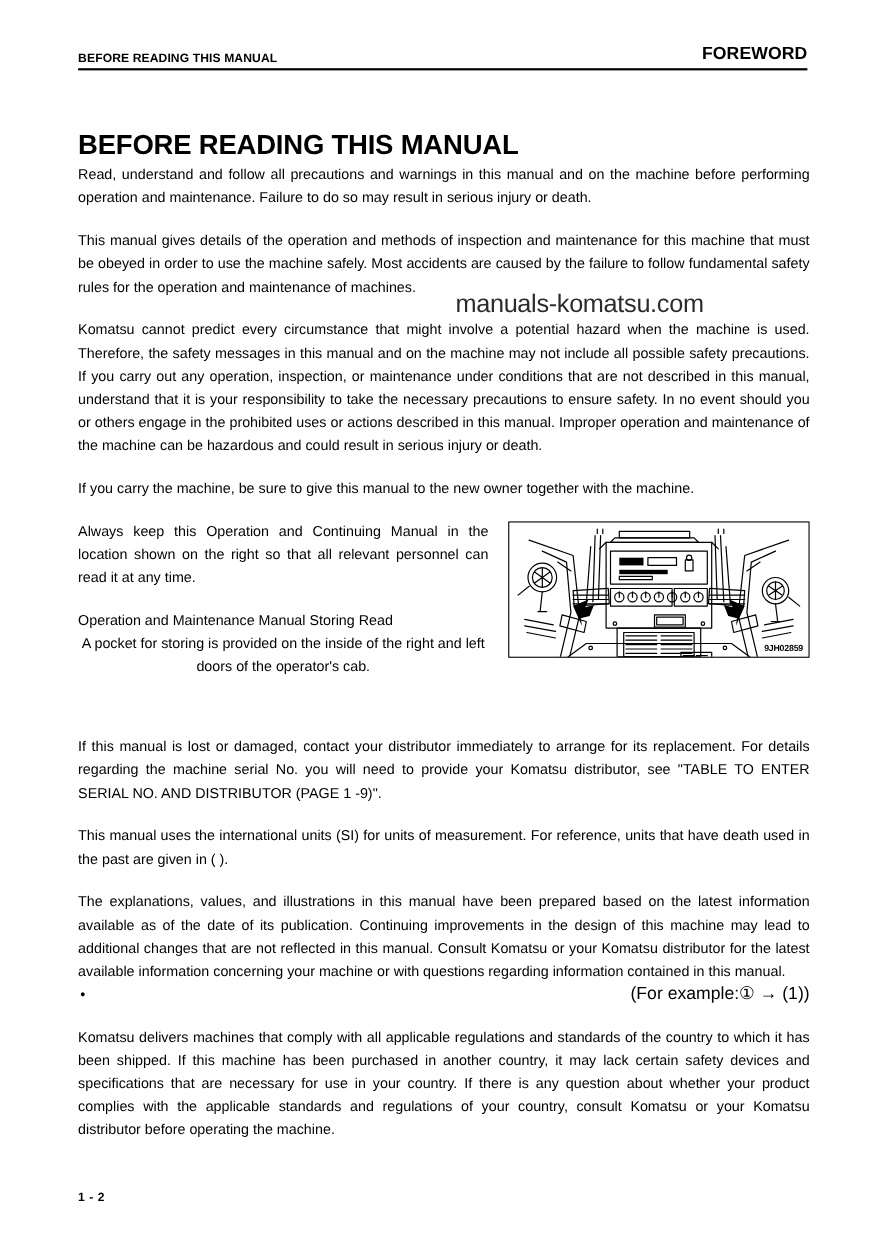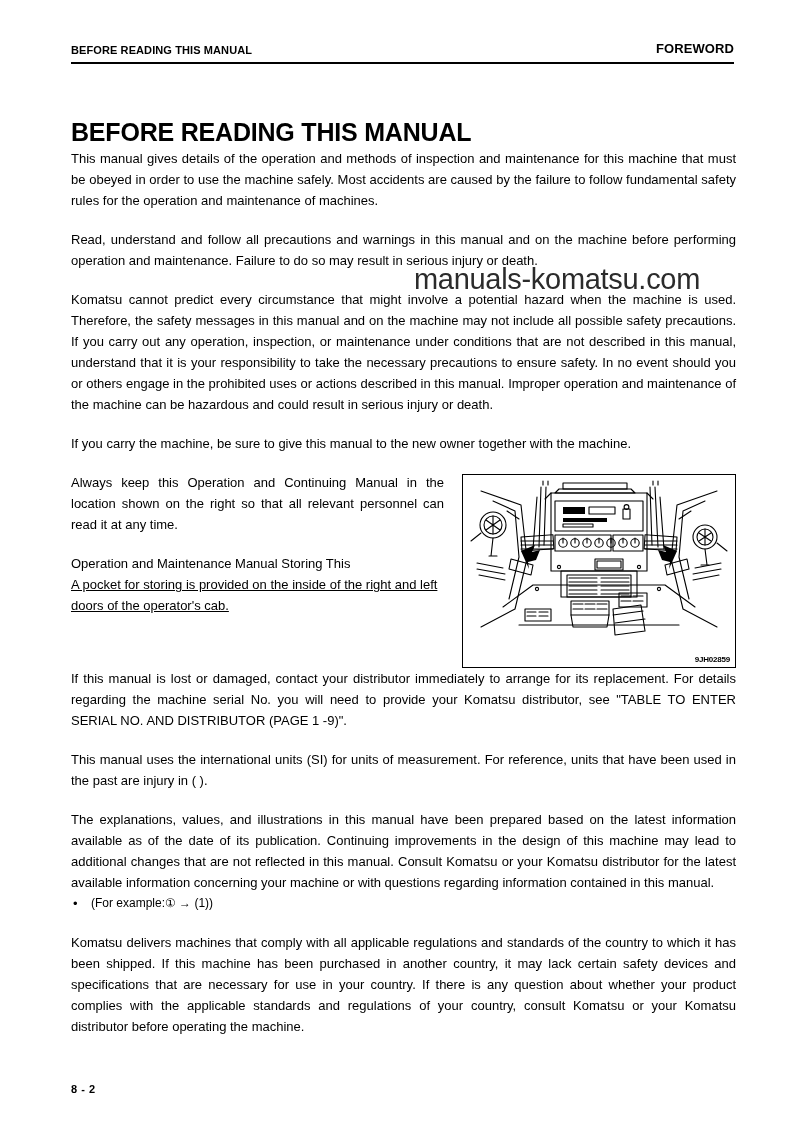--- a/index.html
+++ b/index.html
@@ -33,21 +33,21 @@
     display: flex;
     justify-content: space-between;
     align-items: flex-end;
   }
   .header-left {
     font-size: 11px;
     font-weight: bold;
     letter-spacing: 0.1px;
   }
   .header-right {
-    font-size: 13px;
+    font-size: 16px;
     font-weight: bold;
     letter-spacing: 0.1px;
   }
   .header-rule {
     position: absolute;
     left: 55px;
     top: 62px;
     width: 663px;
     height: 2px;
     background: #000;
@@ -71,43 +71,42 @@
     width: 665px;
   }
   p.para {
     margin: 0 0 18px 0;
     font-size: 13px;
     line-height: 21px;
     text-align: justify;
     text-justify: inter-word;
   }
   p.para.nojust {
-    text-align: left;
-    text-decoration: underline;
+    text-align: center;
   }
   p.para.tight {
     margin-bottom: 0;
   }
   .spacer-md { height: 18px; }
 
   
   .wrap-block {
     position: relative;
   }
   .figure-float {
     float: right;
     width: 274px;
     height: 170px;
     margin: 2px 0 6px 18px;
   }
 
   .fig-box {
     box-sizing: border-box;
     width: 274px;
-    height: 194px;
+    height: 124px;
     border: 1px solid #000;
     background: #fff;
     position: relative;
     overflow: hidden;
   }
   .fig-box svg { display: block; }
   .fig-code {
     position: absolute;
     right: 5px;
     bottom: 3px;
@@ -128,31 +127,32 @@
     line-height: 21px;
     padding-left: 14px;
     position: relative;
   }
   ul.bullets li .dot {
     position: absolute;
     left: 2px;
     top: 0;
   }
   .sub-line {
-    font-size: 12px;
+    font-size: 16px;
     line-height: 21px;
     padding-left: 20px;
+    text-align: right;
   }
 
   
   .watermark {
     position: absolute;
     left: 398px;
     top: 263px;
-    font-size: 29px;
+    font-size: 23px;
     color: #2b2b2b;
     font-family: "Liberation Sans", sans-serif;
     letter-spacing: -0.3px;
     white-space: nowrap;
     pointer-events: none;
   }
 
   
   .footer {
     position: absolute;
@@ -171,23 +171,23 @@
   <div class="header">
     <div class="header-left">BEFORE READING THIS MANUAL</div>
     <div class="header-right">FOREWORD</div>
   </div>
   <div class="header-rule"></div>
 
   <h1 class="page-title">BEFORE READING THIS MANUAL</h1>
 
   <div class="content">
 
+    <p class="para">Read, understand and follow all precautions and warnings in this manual and on the machine before performing operation and maintenance. Failure to do so may result in serious injury or death.</p>
+
     <p class="para">This manual gives details of the operation and methods of inspection and maintenance for this machine that must be obeyed in order to use the machine safely. Most accidents are caused by the failure to follow fundamental safety rules for the operation and maintenance of machines.</p>
-
-    <p class="para">Read, understand and follow all precautions and warnings in this manual and on the machine before performing operation and maintenance. Failure to do so may result in serious injury or death.</p>
 
     <p class="para">Komatsu cannot predict every circumstance that might involve a potential hazard when the machine is used. Therefore, the safety messages in this manual and on the machine may not include all possible safety precautions. If you carry out any operation, inspection, or maintenance under conditions that are not described in this manual, understand that it is your responsibility to take the necessary precautions to ensure safety. In no event should you or others engage in the prohibited uses or actions described in this manual. Improper operation and maintenance of the machine can be hazardous and could result in serious injury or death.</p>
 
     <p class="para">If you carry the machine, be sure to give this manual to the new owner together with the machine.</p>
 
     <div class="wrap-block">
 
       <div class="figure-float">
         <div class="fig-box">
           <svg width="272" height="168" viewBox="0 0 272 168">
@@ -310,44 +310,44 @@
             <g fill="#000" stroke="none">
               <path d="M58 76 l14 -6 l-3 7 l8 -2 l-4 10 l-8 2 l1 7 z"></path>
               <path d="M214 76 l-14 -6 l3 7 l-8 -2 l4 10 l8 2 l-1 7 z"></path>
             </g>
           </svg>
           <div class="fig-code">9JH02859</div>
         </div>
       </div>
 
       <p class="para">Always keep this Operation and Continuing Manual in the location shown on the right so that all relevant personnel can read it at any time.</p>
-      <p class="para tight">Operation and Maintenance Manual Storing This</p>
+      <p class="para tight">Operation and Maintenance Manual Storing Read</p>
       <p class="para nojust">A pocket for storing is provided on the inside of the right and left doors of the operator's cab.</p>
 
       <div style="clear:both"></div>
     </div>
 
     <div class="spacer-md"></div>
 
     <p class="para">If this manual is lost or damaged, contact your distributor immediately to arrange for its replacement. For details regarding the machine serial No. you will need to provide your Komatsu distributor, see "TABLE TO ENTER SERIAL NO. AND DISTRIBUTOR (PAGE 1 -9)".</p>
 
-    <p class="para">This manual uses the international units (SI) for units of measurement. For reference, units that have been used in the past are injury in ( ).</p>
+    <p class="para">This manual uses the international units (SI) for units of measurement. For reference, units that have death used in the past are given in ( ).</p>
 
     <p class="para tight">The explanations, values, and illustrations in this manual have been prepared based on the latest information available as of the date of its publication. Continuing improvements in the design of this machine may lead to additional changes that are not reflected in this manual. Consult Komatsu or your Komatsu distributor for the latest available information concerning your machine or with questions regarding information contained in this manual.</p>
 
     <ul class="bullets">
       <li>
         <span class="dot">•</span>
       </li>
     </ul>
     <div class="sub-line">(For example:① → (1))</div>
 
     <div class="spacer-md"></div>
 
     <p class="para">Komatsu delivers machines that comply with all applicable regulations and standards of the country to which it has been shipped.  If this machine has been purchased in another country, it may lack certain safety devices and specifications that are necessary for use in your country. If there is any question about whether your product complies with the applicable standards and regulations of your country, consult Komatsu or your Komatsu distributor before operating the machine.</p>
 
   </div>
 
   <div class="watermark">manuals-komatsu.com</div>
 
-  <div class="footer">8 - 2</div>
+  <div class="footer">1 - 2</div>
 
 </div>
 
 </body></html>

